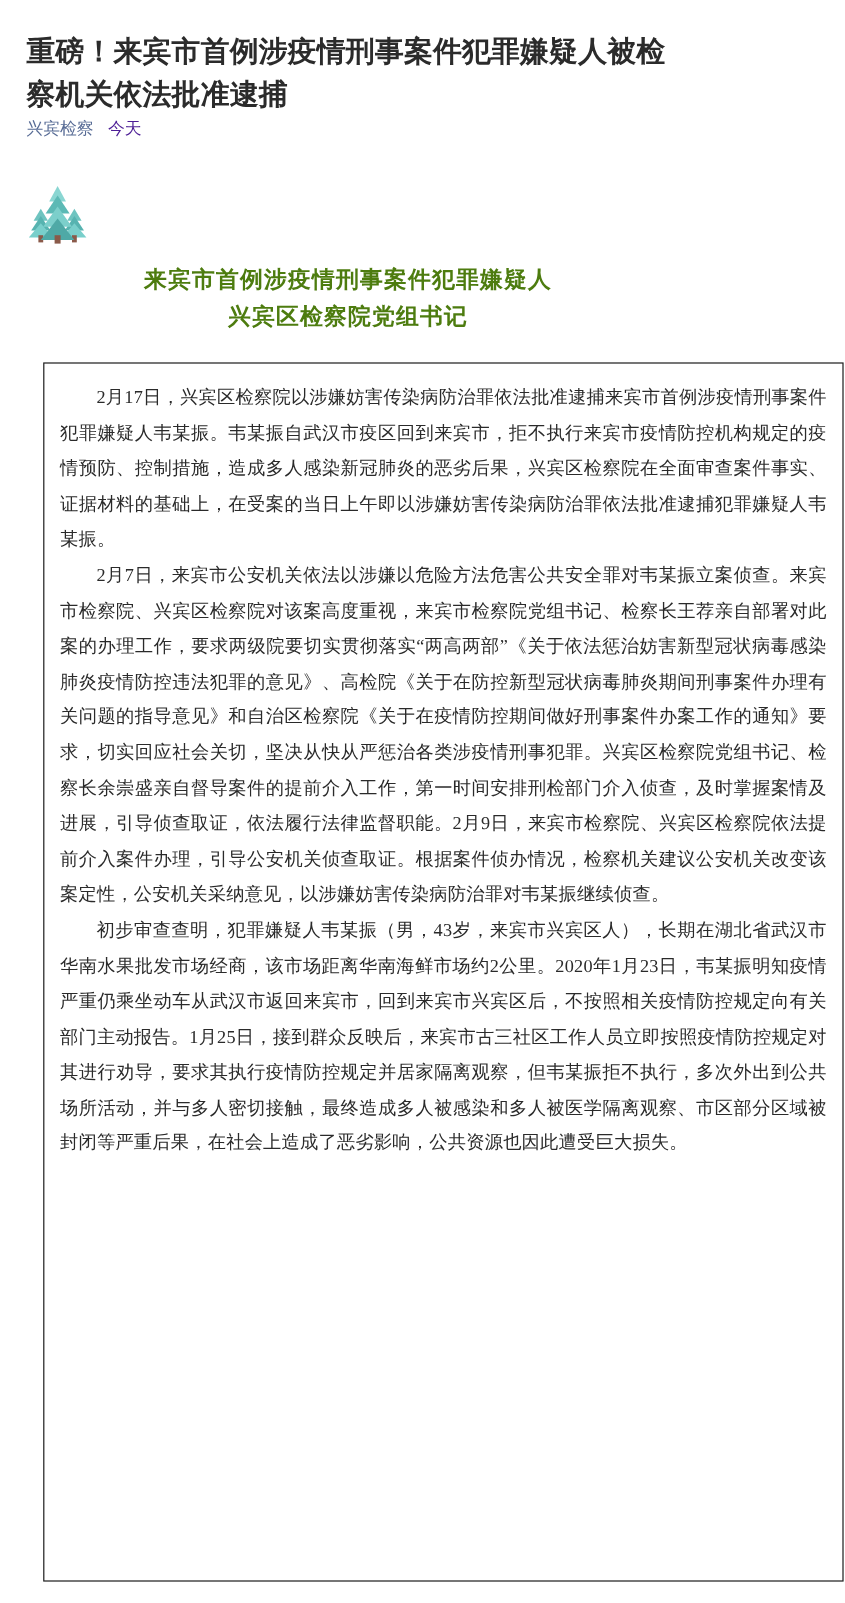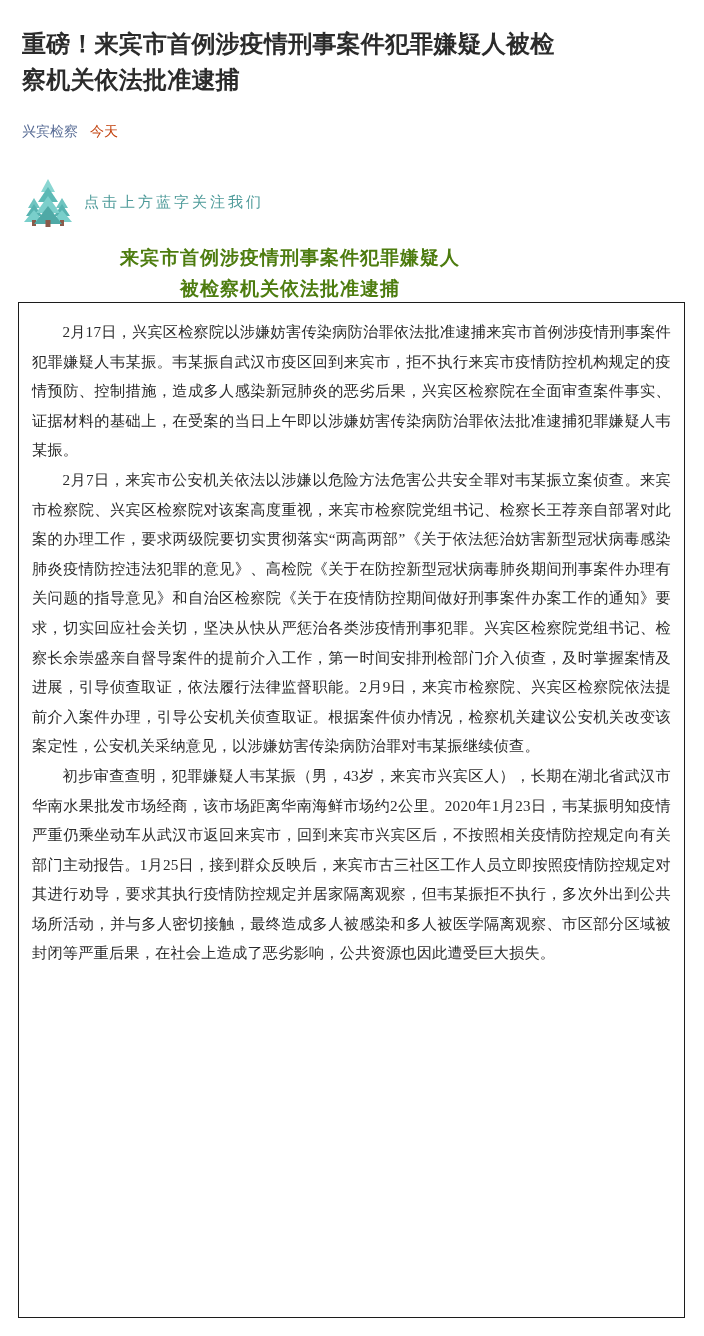--- a/index.html
+++ b/index.html
@@ -31,33 +31,32 @@
   .post-title {
     font-size: 24px;
     line-height: 36px;
     font-weight: 700;
     color: #2b2b2b;
     letter-spacing: 0.2px;
     margin: 0;
     font-family: "Liberation Sans", "DejaVu Sans", sans-serif;
   }
   .byline {
-    margin-top: 24px;
     display: flex;
     align-items: baseline;
     gap: 12px;
   }
   .byline-account {
     font-size: 14px;
     color: #576b95;
     line-height: 18px;
   }
   .byline-time {
     font-size: 14px;
-    color: #c2410c;
+    color: #4c1d95;
     line-height: 18px;
   }
 
   
   .follow-banner {
     margin-top: 36px;
     padding: 0 22px;
     display: flex;
     align-items: center;
     gap: 10px;
@@ -87,21 +86,21 @@
     font-weight: 700;
     color: #4d7c0f;
     line-height: 31px;
     letter-spacing: 1px;
   }
   .doc-heading .hline { display: block; }
 
   
   .body-box {
     position: absolute;
-    left: 18px;
+    left: 36px;
     top: 302px;
     width: 667px;
     height: 1016px;
     box-sizing: border-box;
     border: 1px solid #1c1c1c;
     background: #ffffff;
     padding: 14px 13px 10px 13px;
     overflow: hidden;
   }
   .body-para {
@@ -150,26 +149,25 @@
 
         <g>
           <path d="M26 3 L19 16 L33 16 Z" fill="#8ad6d2"></path>
           <path d="M26 11 L16 26 L36 26 Z" fill="#5cb9b5"></path>
           <path d="M26 20 L14 37 L38 37 Z" fill="#7ccfcb"></path>
           <path d="M26 30 L12 48 L40 48 Z" fill="#4fa9a6"></path>
           <rect x="23.5" y="44" width="5" height="7" fill="#8a5a4a"></rect>
         </g>
       </svg>
     </span>
-    <span class="follow-text">点击上方蓝字关注我们</span>
   </div>
 
   <div class="doc-heading">
     <span class="hline">来宾市首例涉疫情刑事案件犯罪嫌疑人</span>
-    <span class="hline">被检察机关依法批准逮捕</span>
+    <span class="hline">兴宾区检察院党组书记</span>
   </div>
 
   <div class="body-box">
     <p class="body-para">2月17日，兴宾区检察院以涉嫌妨害传染病防治罪依法批准逮捕来宾市首例涉疫情刑事案件犯罪嫌疑人韦某振。韦某振自武汉市疫区回到来宾市，拒不执行来宾市疫情防控机构规定的疫情预防、控制措施，造成多人感染新冠肺炎的恶劣后果，兴宾区检察院在全面审查案件事实、证据材料的基础上，在受案的当日上午即以涉嫌妨害传染病防治罪依法批准逮捕犯罪嫌疑人韦某振。</p>
     <p class="body-para">2月7日，来宾市公安机关依法以涉嫌以危险方法危害公共安全罪对韦某振立案侦查。来宾市检察院、兴宾区检察院对该案高度重视，来宾市检察院党组书记、检察长王荐亲自部署对此案的办理工作，要求两级院要切实贯彻落实“两高两部”《关于依法惩治妨害新型冠状病毒感染肺炎疫情防控违法犯罪的意见》、高检院《关于在防控新型冠状病毒肺炎期间刑事案件办理有关问题的指导意见》和自治区检察院《关于在疫情防控期间做好刑事案件办案工作的通知》要求，切实回应社会关切，坚决从快从严惩治各类涉疫情刑事犯罪。兴宾区检察院党组书记、检察长余崇盛亲自督导案件的提前介入工作，第一时间安排刑检部门介入侦查，及时掌握案情及进展，引导侦查取证，依法履行法律监督职能。2月9日，来宾市检察院、兴宾区检察院依法提前介入案件办理，引导公安机关侦查取证。根据案件侦办情况，检察机关建议公安机关改变该案定性，公安机关采纳意见，以涉嫌妨害传染病防治罪对韦某振继续侦查。</p>
     <p class="body-para">初步审查查明，犯罪嫌疑人韦某振（男，43岁，来宾市兴宾区人），长期在湖北省武汉市华南水果批发市场经商，该市场距离华南海鲜市场约2公里。2020年1月23日，韦某振明知疫情严重仍乘坐动车从武汉市返回来宾市，回到来宾市兴宾区后，不按照相关疫情防控规定向有关部门主动报告。1月25日，接到群众反映后，来宾市古三社区工作人员立即按照疫情防控规定对其进行劝导，要求其执行疫情防控规定并居家隔离观察，但韦某振拒不执行，多次外出到公共场所活动，并与多人密切接触，最终造成多人被感染和多人被医学隔离观察、市区部分区域被封闭等严重后果，在社会上造成了恶劣影响，公共资源也因此遭受巨大损失。</p>
   </div>
 
 </div>
 

